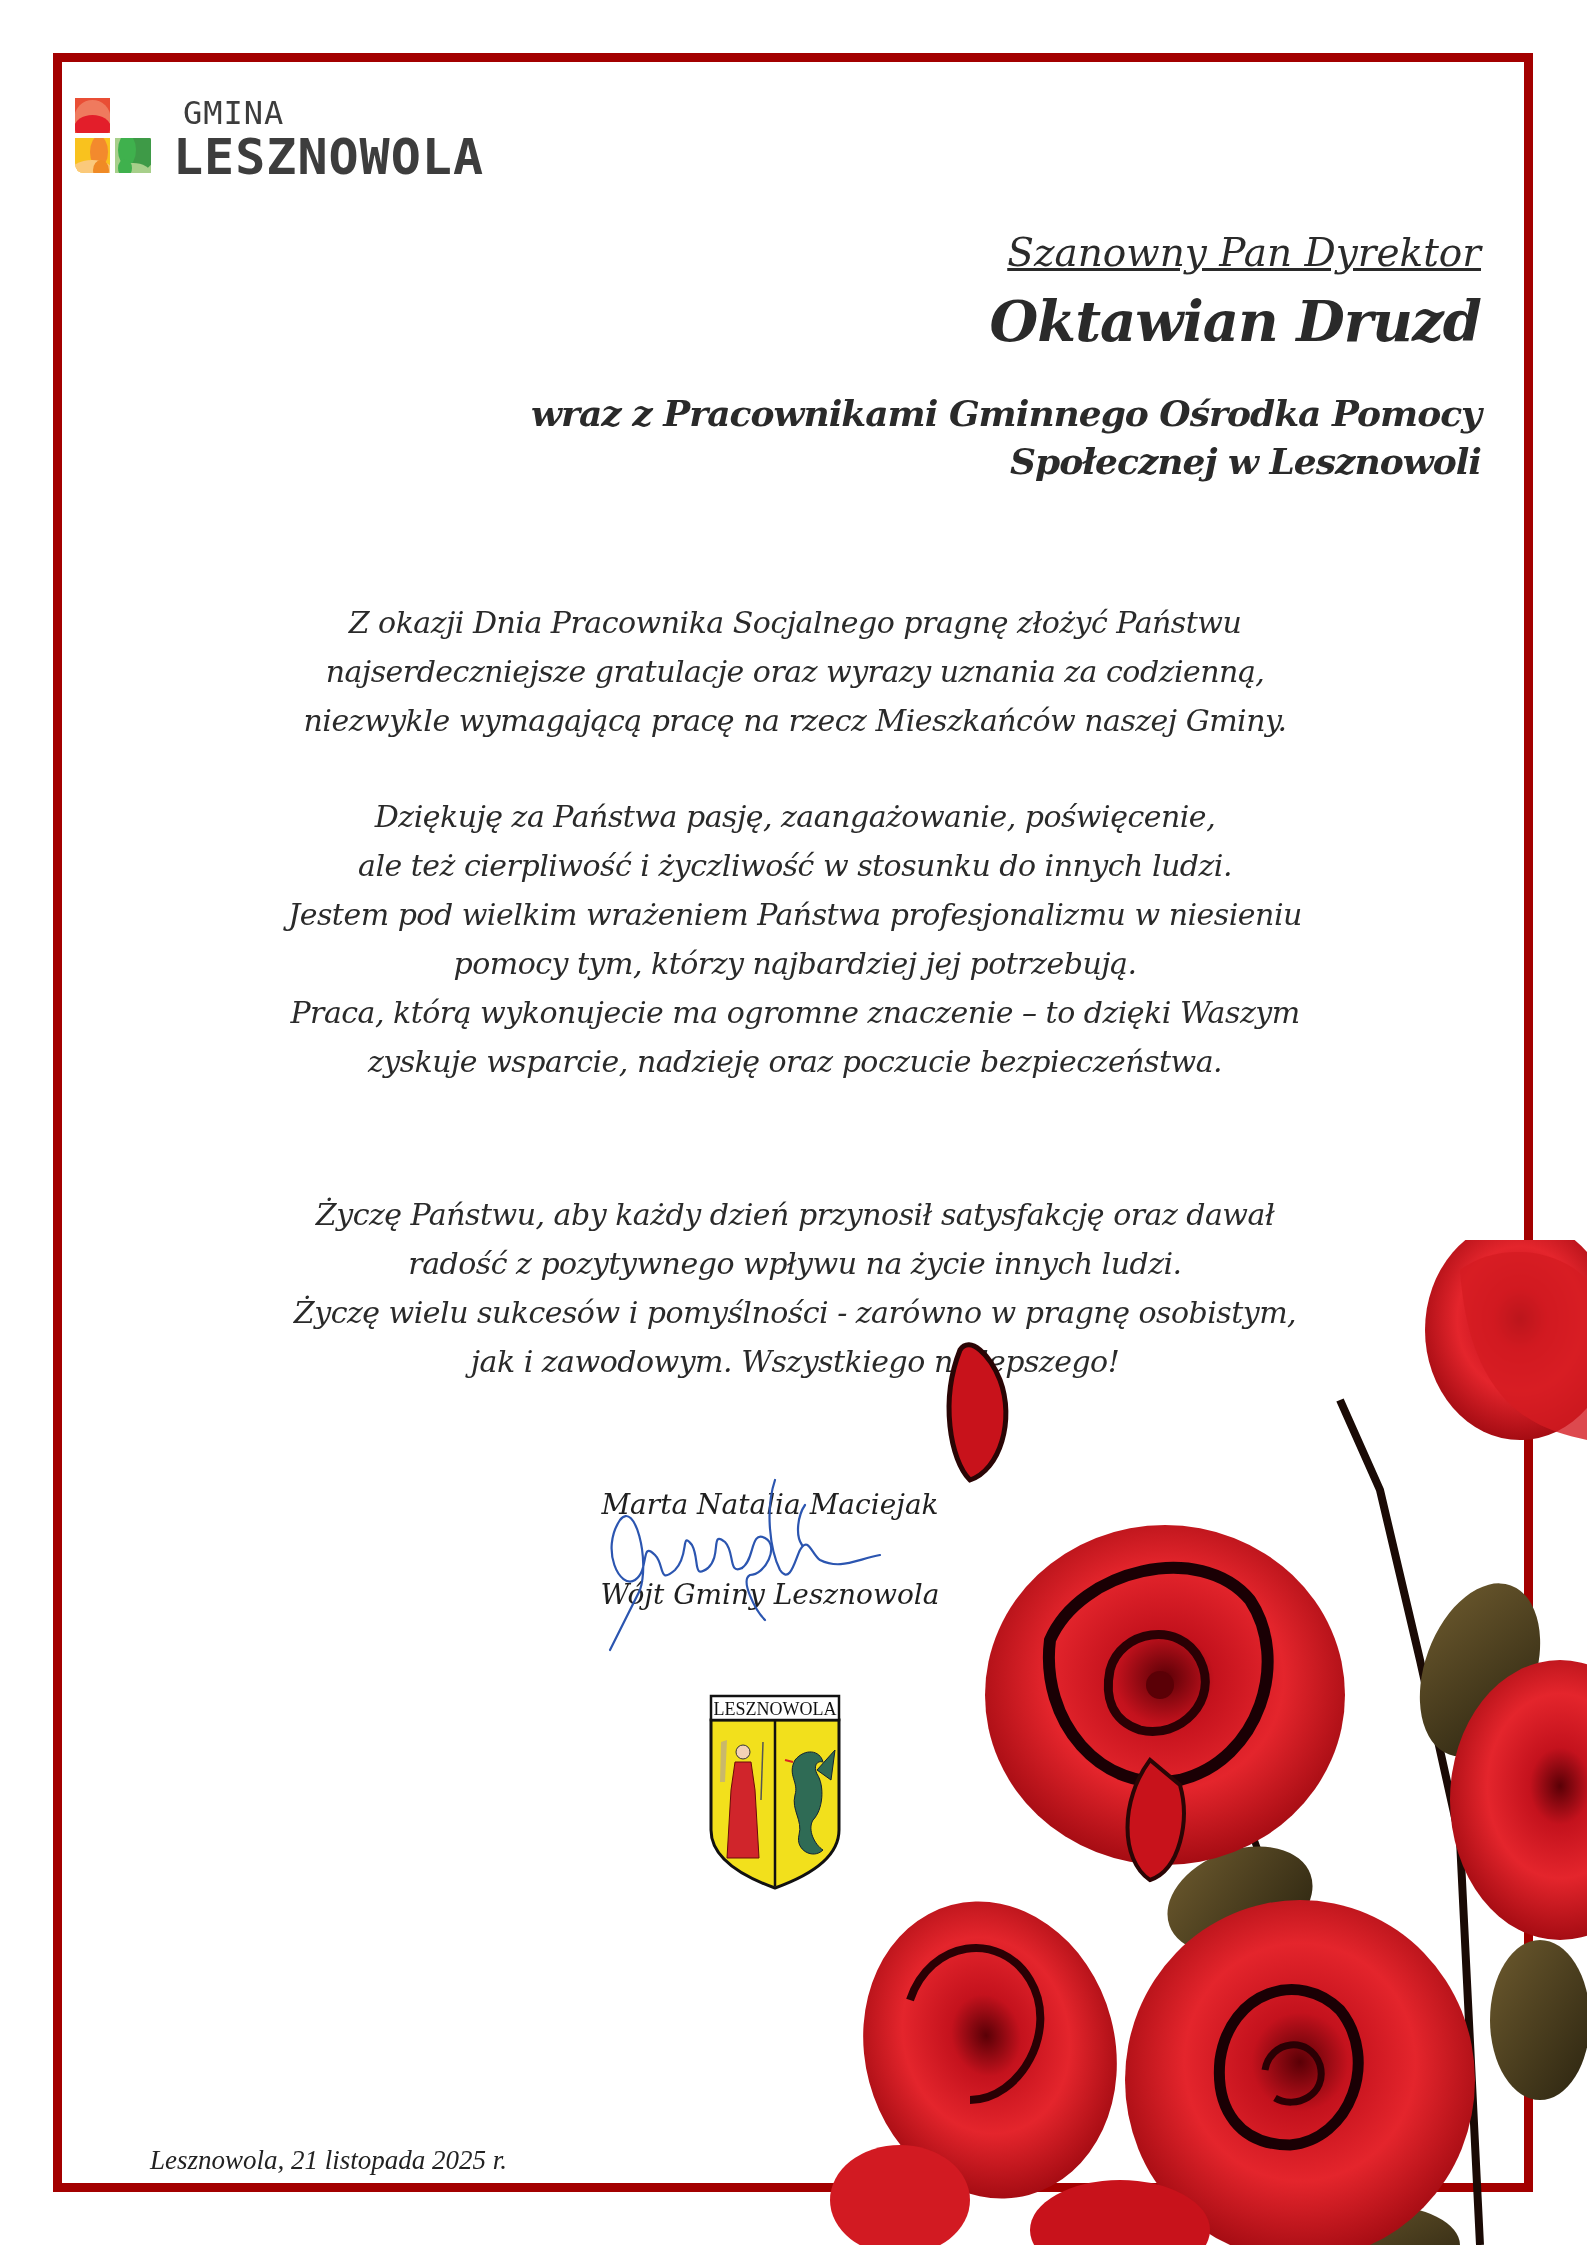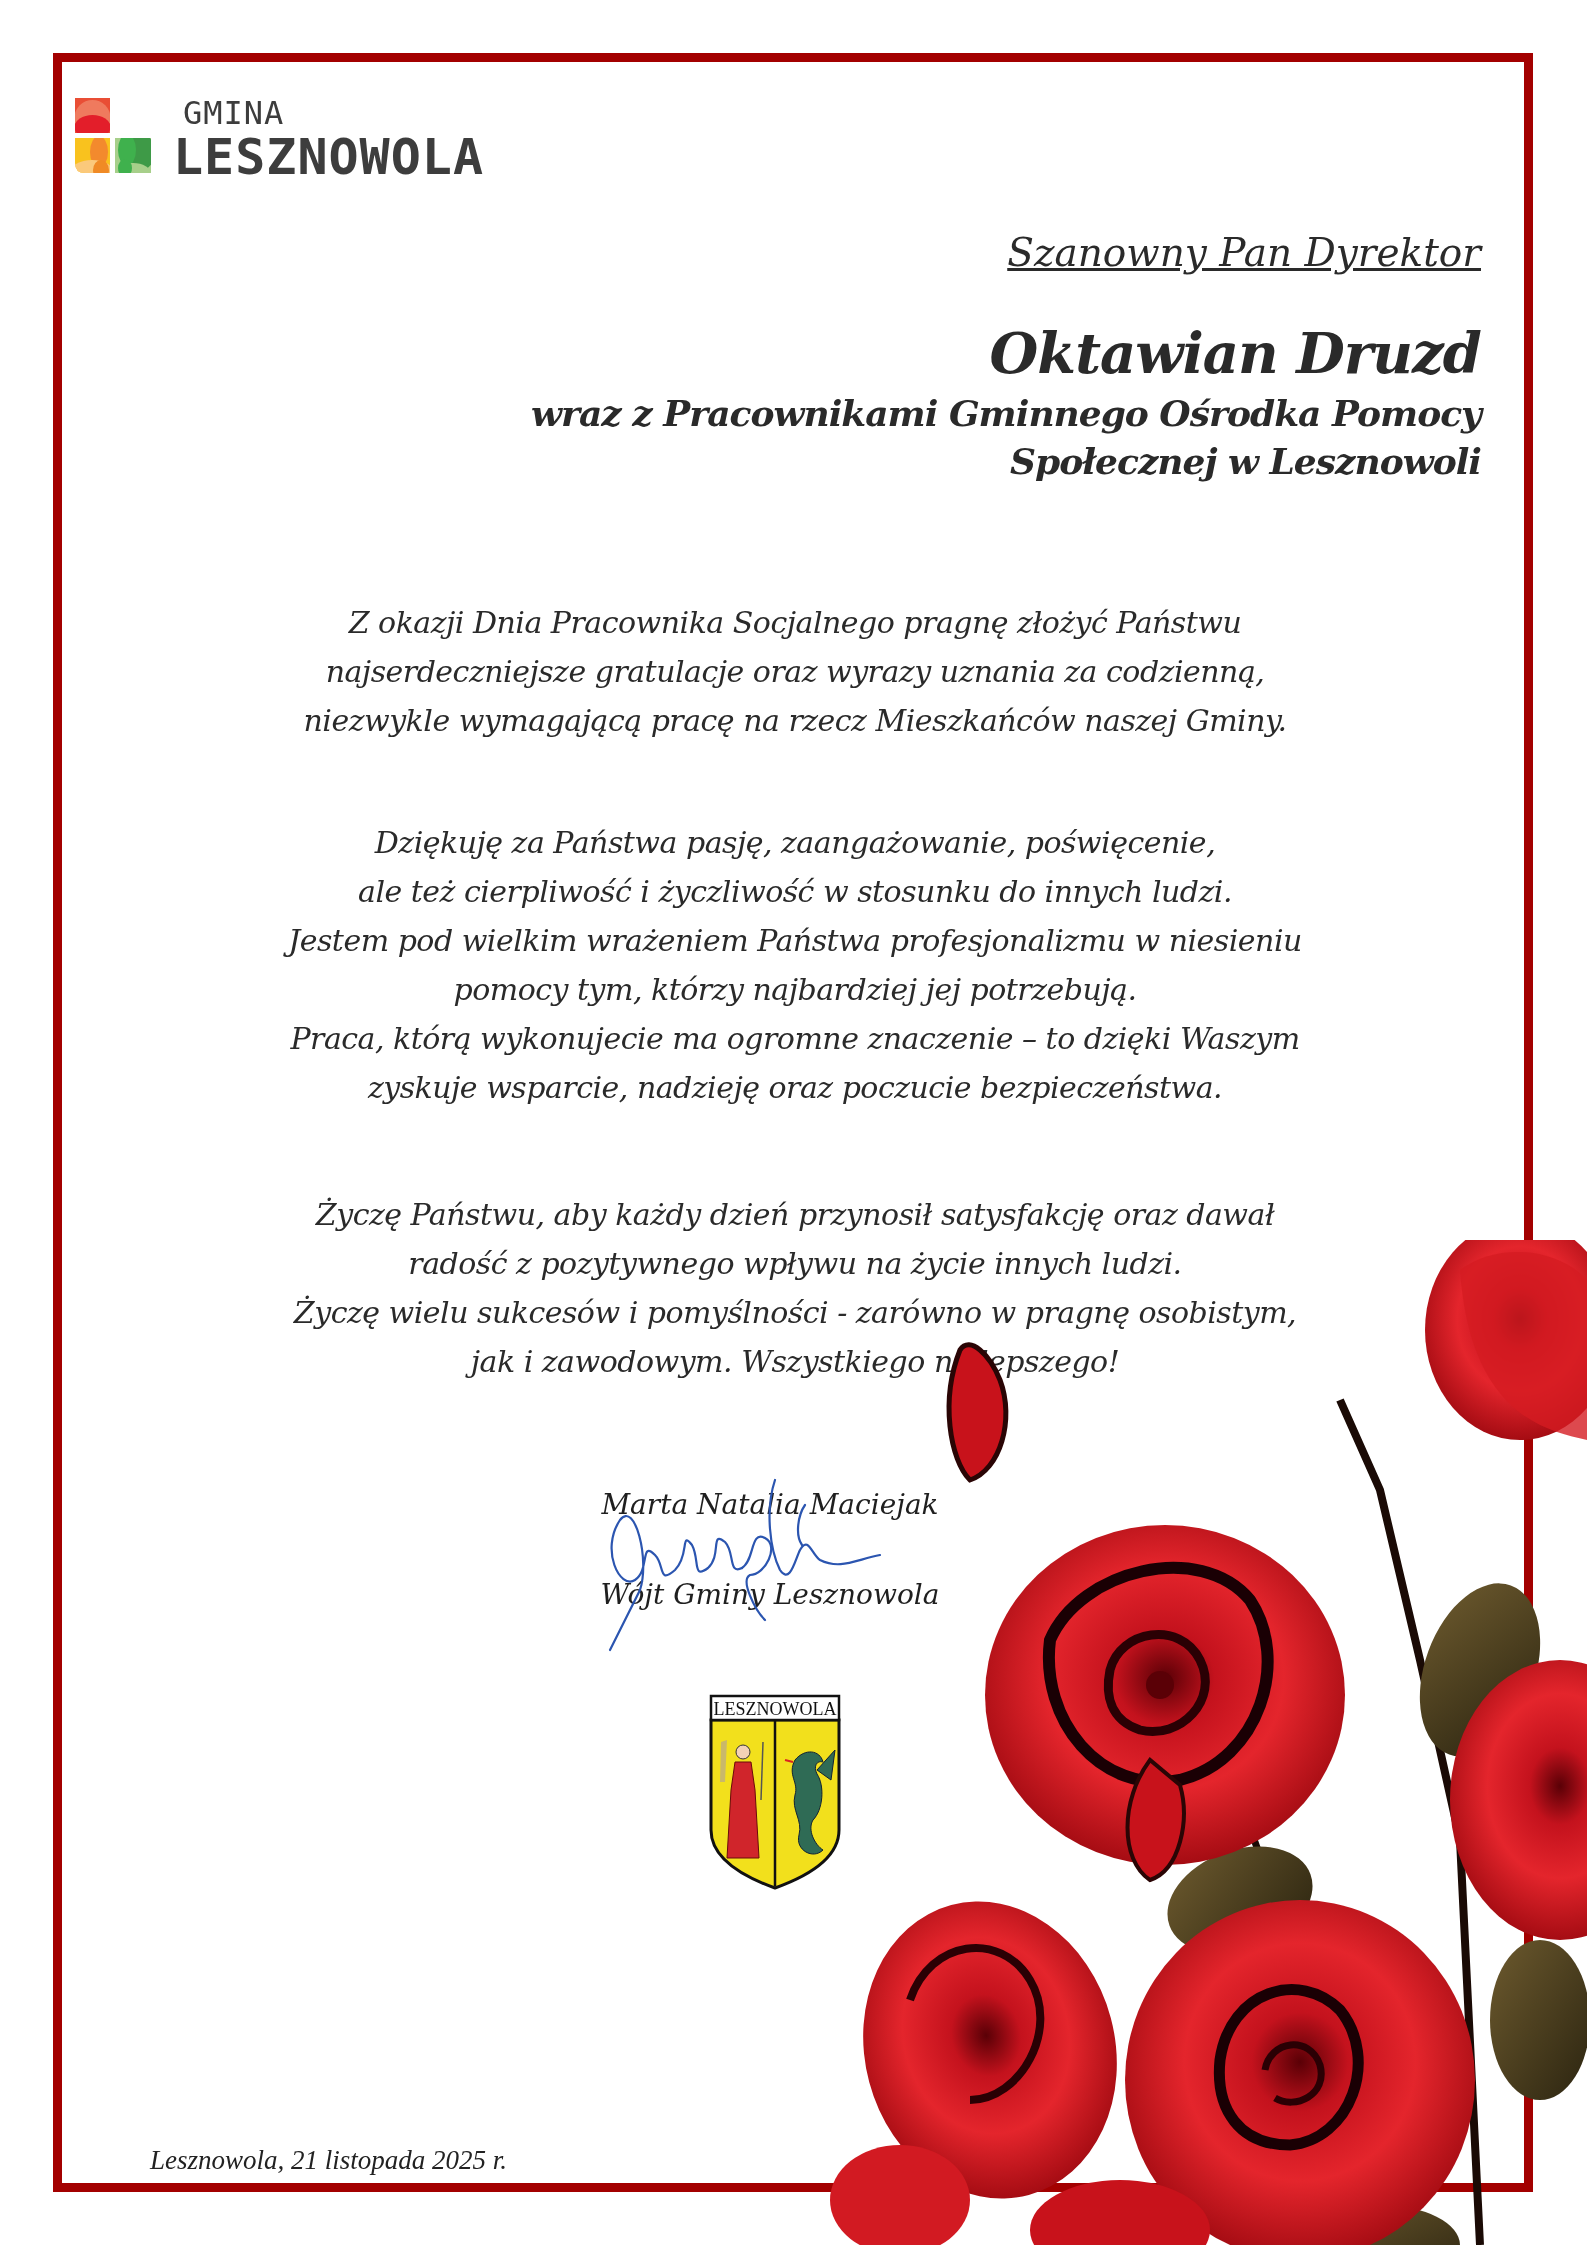--- a/index.html
+++ b/index.html
@@ -4,26 +4,26 @@
 <style>
   html, body { margin:0; padding:0; background:#ffffff; }
   body { width:1587px; height:2245px; position:relative; overflow:hidden; }
   .frame { position:absolute; left:53px; top:53px; width:1462px; height:2121px; border:9px solid #a30000; box-sizing:content-box; }
   .logo { position:absolute; left:75px; top:98px; width:460px; height:90px; }
   .logo-icon { position:absolute; left:0; top:0; width:82px; height:82px; }
   .logo-small { position:absolute; left:108px; top:-4px; font-family:"DejaVu Sans Mono", monospace; font-size:32px; color:#3d3d3d; letter-spacing:1px; }
   .logo-big { position:absolute; left:98px; top:30px; font-family:"DejaVu Sans Mono", monospace; font-size:50px; font-weight:bold; color:#3d3d3d; letter-spacing:1px; }
   .addr { position:absolute; right:106px; text-align:right; font-family:"DejaVu Serif", serif; font-style:italic; color:#2a2a2a; }
   .addr-1 { top:230px; font-size:39px;text-decoration:underline; }
-  .addr-2 { top:288px; font-size:56px; font-weight:bold; letter-spacing:-1px;margin-top:32px; }
+  .addr-2 { top:288px; font-size:56px; font-weight:bold; letter-spacing:-1px; }
   .addr-3 { top:378px; font-size:36px; font-weight:bold; letter-spacing:-1px;margin-top:14px; }
   .addr-4 { top:440px; font-size:36px; font-weight:bold; letter-spacing:-1px; }
   .body-text { position:absolute; left:150px; width:1290px; text-align:center; font-family:"DejaVu Serif", serif; font-style:italic; color:#2a2a2a; font-size:30px; line-height:49px; letter-spacing:-0.5px; }
   .p1 { top:598px; }
-  .p2 { top:792px;margin-top:26px; }
+  .p2 { top:792px; }
   .p3 { top:1190px; }
   .body-text .ln { display:block; white-space:nowrap; }
   .sig { position:absolute; left:560px; width:420px; text-align:center; font-family:"DejaVu Serif", serif; font-style:italic; font-size:28px; color:#1f1f1f; }
   .sig-name { top:1488px; }
   .sig-title { top:1578px; }
   .signature { position:absolute; left:580px; top:1460px; width:380px; height:200px; }
   .crest { position:absolute; left:695px; top:1690px; width:160px; height:200px; }
   .date { position:absolute; left:150px; top:2145px; font-family:Liberation Serif, serif; font-style:italic; font-size:27px; color:#222; }
   .roses { position:absolute; left:820px; top:1240px; width:767px; height:1005px; }
 </style>

